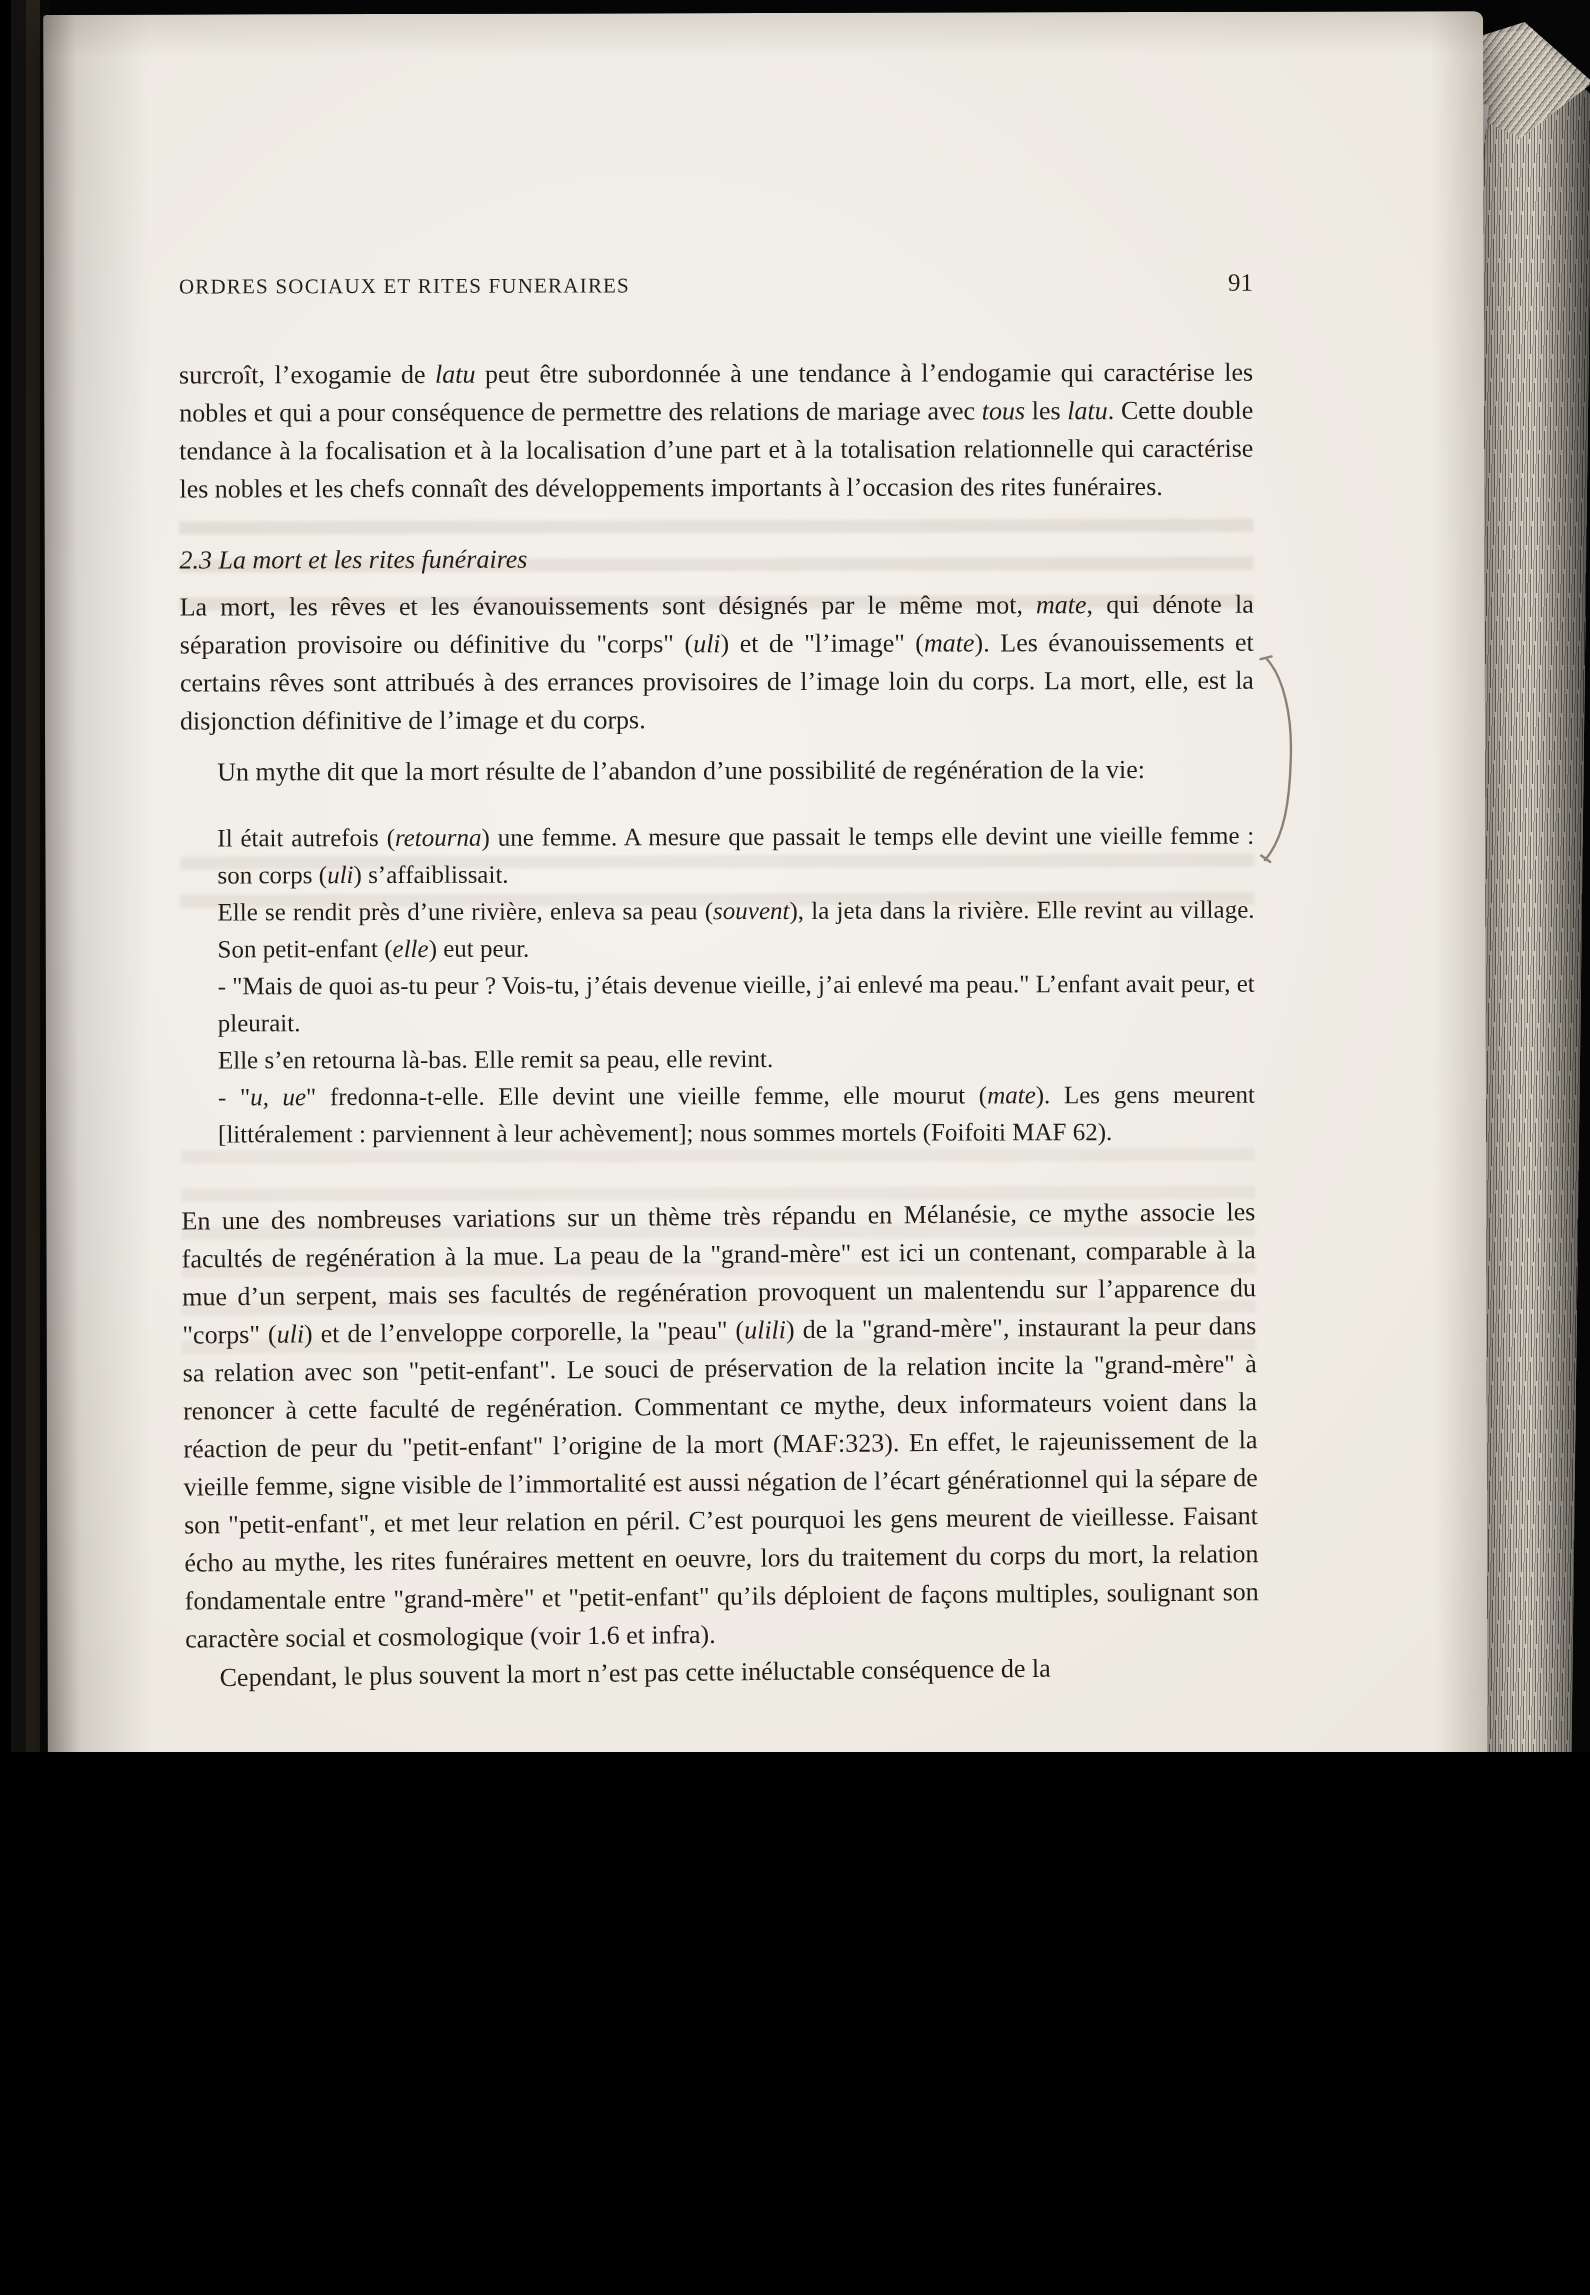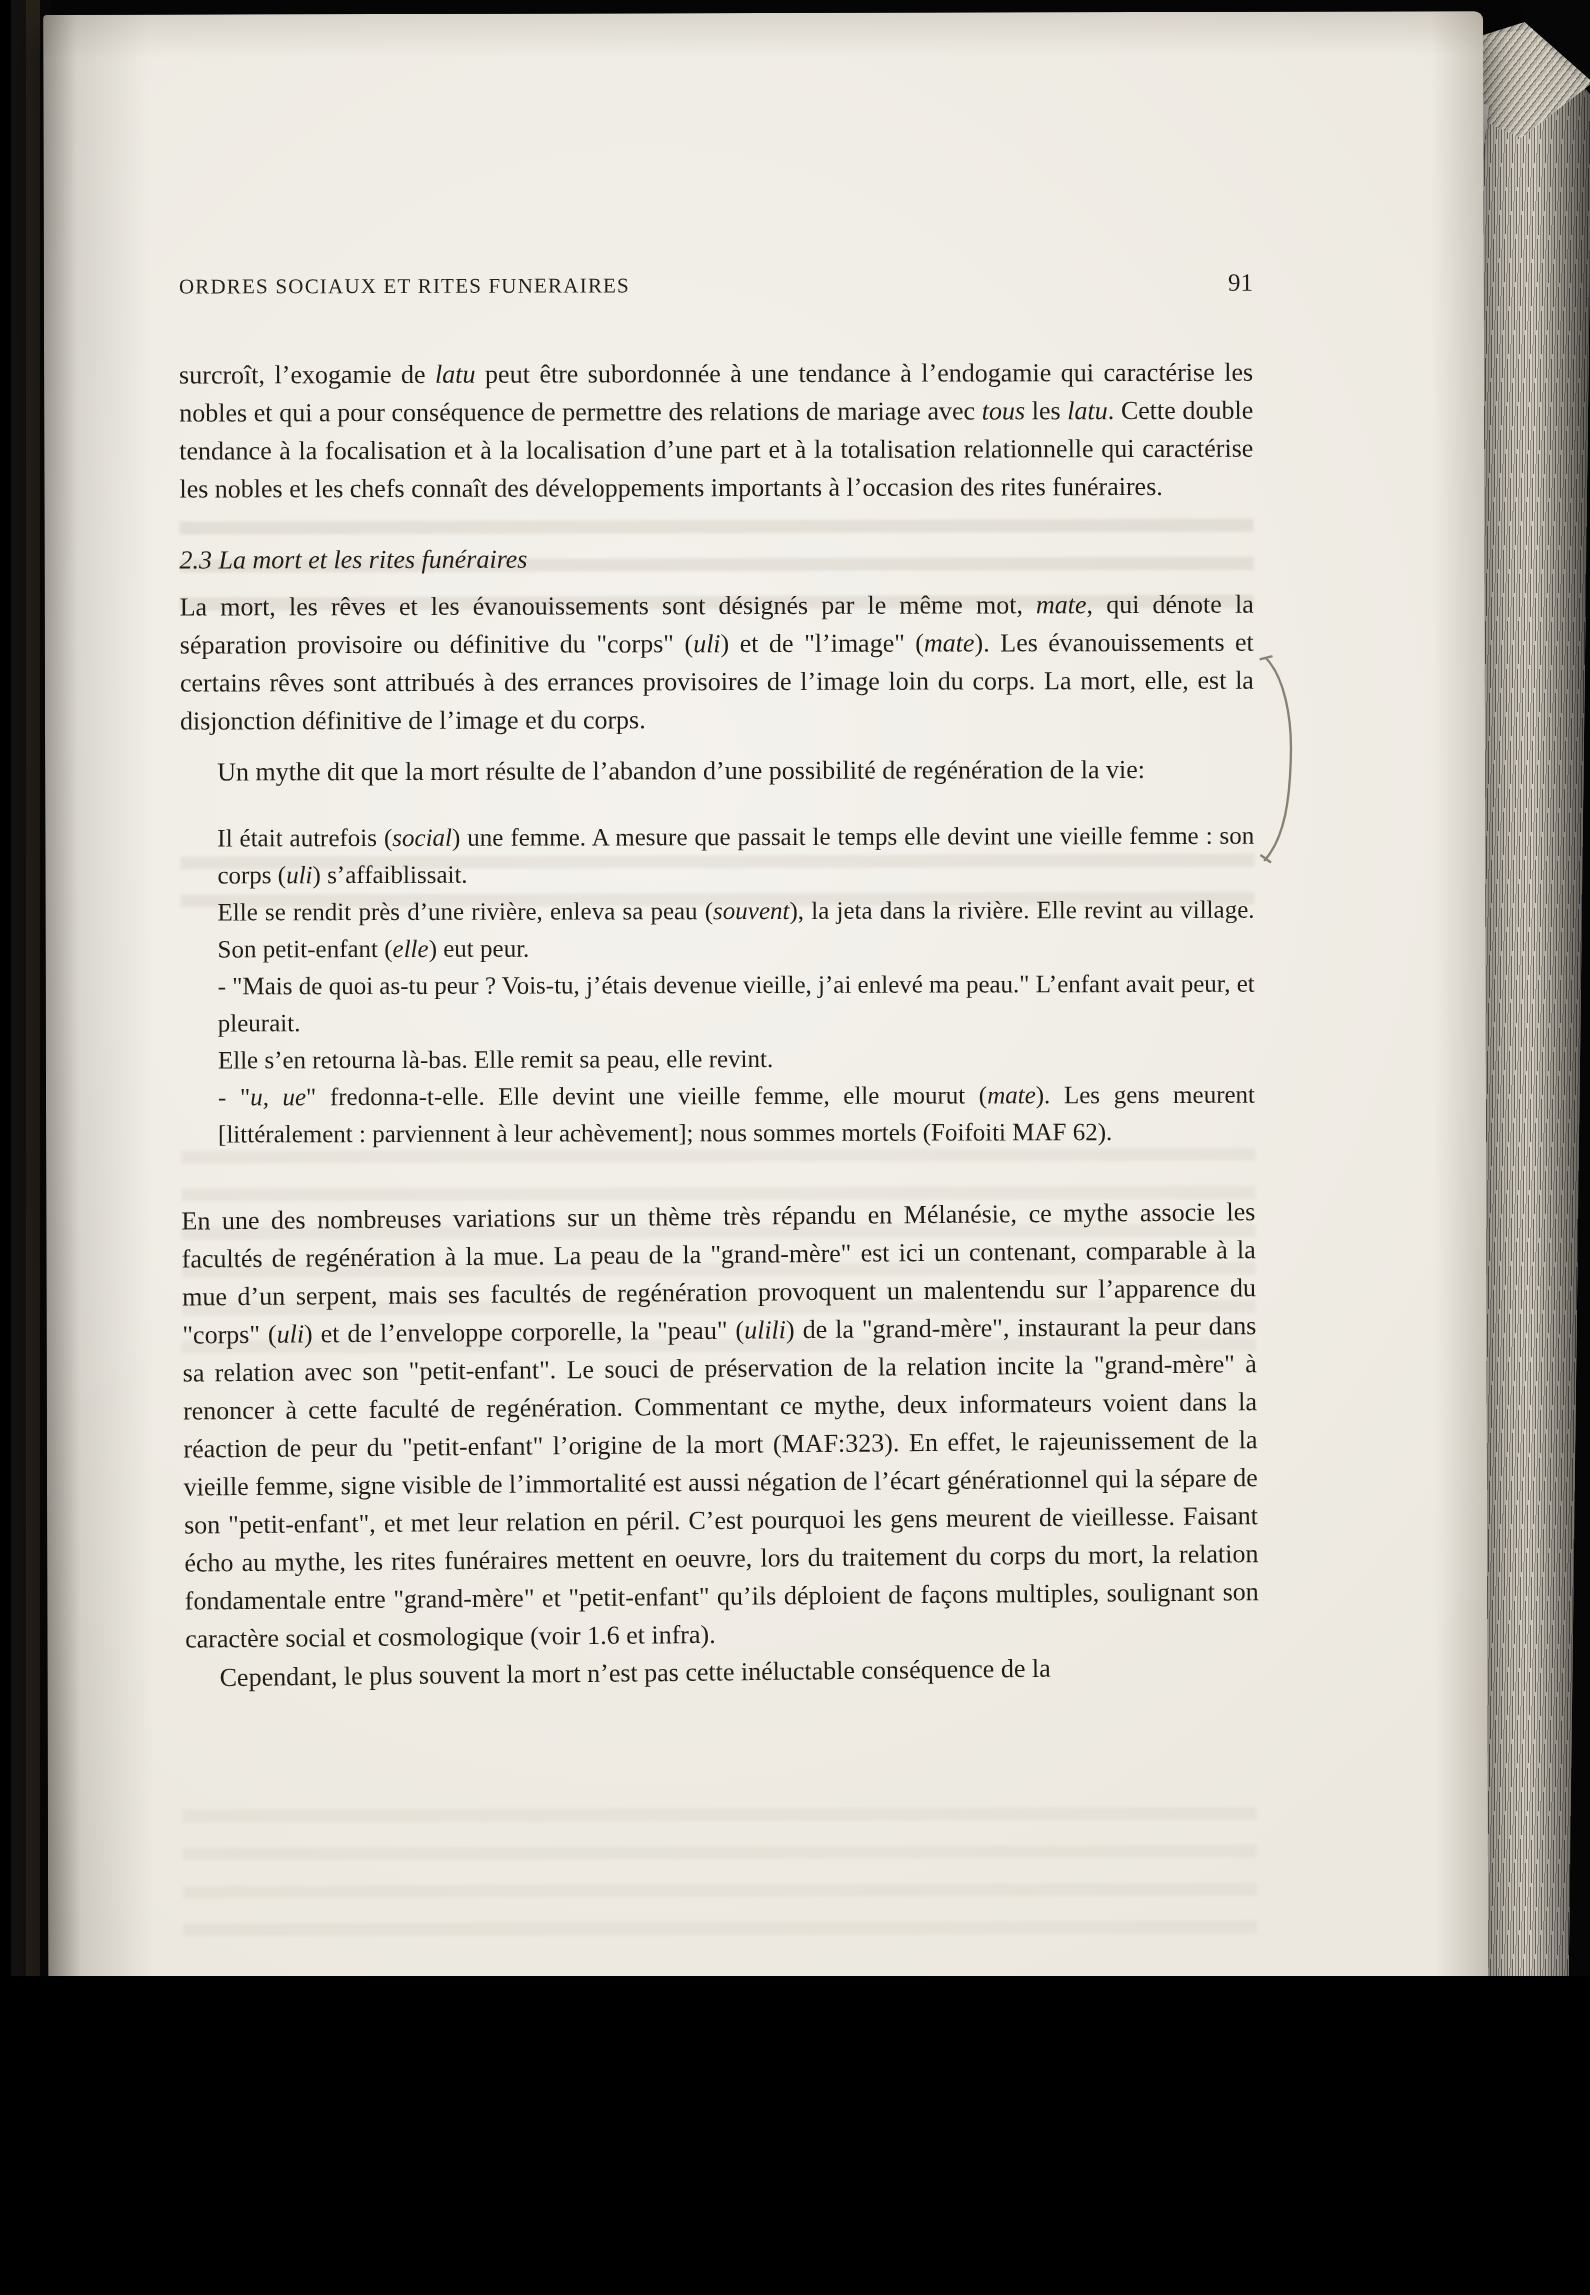--- a/index.html
+++ b/index.html
@@ -1,16 +1,16 @@
 <!DOCTYPE html>
 <html style="font-size:14.7px"><head>
 <meta charset="utf-8">
 <style>
   html,body{margin:0;padding:0;background:#000;}
-  .stage{position:relative;width:1591px;height:1976px;background:#060606;overflow:hidden;
+  .stage{position:relative;width:1591px;height:1752px;background:#060606;overflow:hidden;
          font-family:"Liberation Serif","DejaVu Serif",serif;}
 
   
   .spine-strip{position:absolute;left:0;top:0;width:50px;height:2296px;z-index:1;
     background:linear-gradient(90deg,#000 0 11px,#131210 11px 26px,#262119 26px 40px,#0a0908 40px 50px);}
 
   
   .fore-edge{position:absolute;left:1462px;top:26px;width:127px;height:2215px;z-index:1;
     background:
       linear-gradient(90deg,rgba(0,0,0,0) 55%,rgba(0,0,0,.55) 96%),
@@ -95,21 +95,21 @@
       <span class="running-title">ORDRES SOCIAUX ET RITES FUNERAIRES</span>
       <span class="page-number">91</span>
     </div>
 
     <div class="body-col">
         <p class="para">surcroît, l’exogamie de <i>latu</i> peut être subordonnée à une tendance à l’endogamie qui caractérise les nobles et qui a pour conséquence de permettre des relations de mariage avec <i>tous</i> les <i>latu</i>. Cette double tendance à la focalisation et à la localisation d’une part et à la totalisation relationnelle qui caractérise les nobles et les chefs connaît des développements importants à l’occasion des rites funéraires.</p>
         <h2 class="section-heading">2.3 La mort et les rites funéraires</h2>
         <p class="para">La mort, les rêves et les évanouissements sont désignés par le même mot, <i>mate</i>, qui dénote la séparation provisoire ou définitive du "corps" (<i>uli</i>) et de "l’image" (<i>mate</i>). Les évanouissements et certains rêves sont attribués à des errances provisoires de l’image loin du corps. La mort, elle, est la disjonction définitive de l’image et du corps.</p>
         <p class="para indent">Un mythe dit que la mort résulte de l’abandon d’une possibilité de regénération de la vie:</p>
         <div class="quote-block">
-          <p class="quote-line">Il était autrefois (<i>social</i>) une femme. A mesure que passait le temps elle devint une vieille femme : son corps (<i>uli</i>) s’affaiblissait.</p>
+          <p class="quote-line">Il était autrefois (<i>retourna</i>) une femme. A mesure que passait le temps elle devint une vieille femme : son corps (<i>uli</i>) s’affaiblissait.</p>
           <p class="quote-line">Elle se rendit près d’une rivière, enleva sa peau (<i>souvent</i>), la jeta dans la rivière. Elle revint au village. Son petit-enfant (<i>elle</i>) eut peur.</p>
           <p class="quote-line">- "Mais de quoi as-tu peur ? Vois-tu, j’étais devenue vieille, j’ai enlevé ma peau." L’enfant avait peur, et pleurait.</p>
           <p class="quote-line">Elle s’en retourna là-bas. Elle remit sa peau, elle revint.</p>
           <p class="quote-line">- "<i>u, ue</i>" fredonna-t-elle. Elle devint une vieille femme, elle mourut (<i>mate</i>). Les gens meurent [littéralement : parviennent à leur achèvement]; nous sommes mortels (Foifoiti MAF 62).</p>
         </div>
         <p class="para">En une des nombreuses variations sur un thème très répandu en Mélanésie, ce mythe associe les facultés de regénération à la mue. La peau de la "grand-mère" est ici un contenant, comparable à la mue d’un serpent, mais ses facultés de regénération provoquent un malentendu sur l’apparence du "corps" (<i>uli</i>) et de l’enveloppe corporelle, la "peau" (<i>ulili</i>) de la "grand-mère", instaurant la peur dans sa relation avec son "petit-enfant". Le souci de préservation de la relation incite la "grand-mère" à renoncer à cette faculté de regénération. Commentant ce mythe, deux informateurs voient dans la réaction de peur du "petit-enfant" l’origine de la mort (MAF:323). En effet, le rajeunissement de la vieille femme, signe visible de l’immortalité est aussi négation de l’écart générationnel qui la sépare de son "petit-enfant", et met leur relation en péril. C’est pourquoi les gens meurent de vieillesse. Faisant écho au mythe, les rites funéraires mettent en oeuvre, lors du traitement du corps du mort, la relation fondamentale entre "grand-mère" et "petit-enfant" qu’ils déploient de façons multiples, soulignant son caractère social et cosmologique (voir 1.6 et infra).</p>
         <p class="para indent">Cependant, le plus souvent la mort n’est pas cette inéluctable conséquence de la</p>
       </div>
 
     <svg class="margin-mark" viewBox="0 0 44 232" xmlns="http://www.w3.org/2000/svg">

